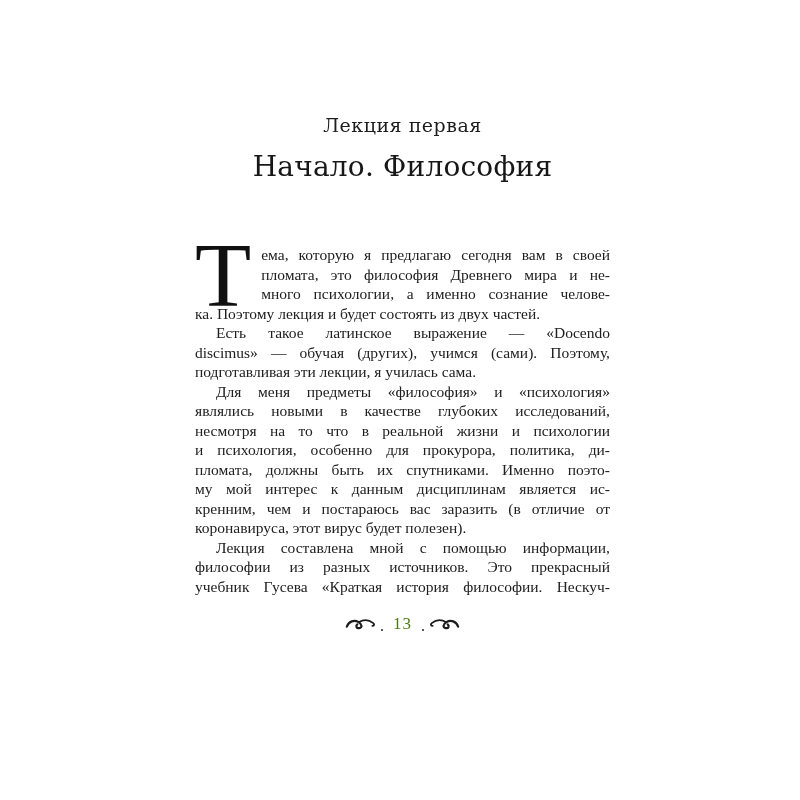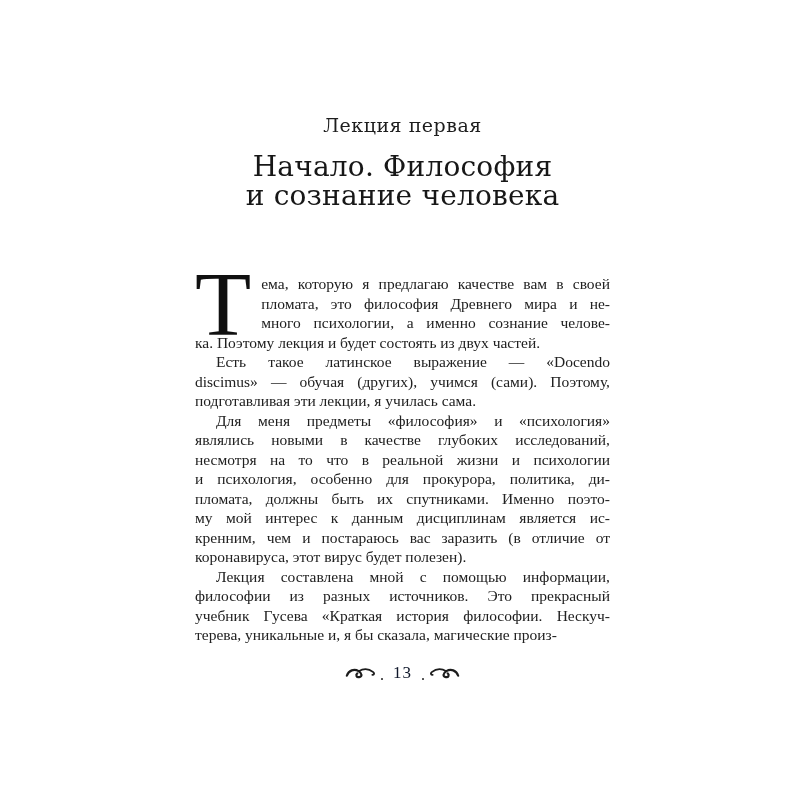--- a/index.html
+++ b/index.html
@@ -70,21 +70,21 @@
     display: flex;
     justify-content: center;
     align-items: center;
     gap: 4px;
     color: #1c1c1c;
   }
   .pagenum {
     margin: 0 5px;
     font-size: 17px;
     letter-spacing: 1px;
-    color: #0f172a;
+    color: #4d7c0f;
   }
   .dot {
     font-size: 16px;
     position: relative;
     top: 2px;
     color: #1c1c1c;
   }
   .orn { display: inline-flex; align-items: center; }
   .orn svg { display: block; }
   .orn.mirrored svg { transform: scaleX(-1); }
@@ -92,27 +92,26 @@
 </head>
 <body>
 
 <div class="page">
   <div class="column">
 
     <div class="kicker">Лекция первая</div>
 
     <h1 class="title">
       <span class="title-line">Начало. Философия</span>
-      <span class="title-line">и сознание человека</span>
     </h1>
 
     <div class="body">
       <div class="para">
         <span class="dropcap">Т</span>
-      <div class="line first">ема, которую я предлагаю качестве вам в своей</div>
+      <div class="line first">ема, которую я предлагаю сегодня вам в своей</div>
           <div class="line">пломата, это философия Древнего мира и не-</div>
           <div class="line">много психологии, а именно сознание челове-</div>
           <div class="line last">ка. Поэтому лекция и будет состоять из двух частей.</div>
         </div>
       <div class="para indented">
           <div class="line first">Есть такое латинское выражение — «Docendo</div>
           <div class="line">discimus» — обучая (других), учимся (сами). Поэтому,</div>
           <div class="line last">подготавливая эти лекции, я училась сама.</div>
         </div>
       <div class="para indented">
@@ -122,21 +121,20 @@
           <div class="line">и психология, особенно для прокурора, политика, ди-</div>
           <div class="line">пломата, должны быть их спутниками. Именно поэто-</div>
           <div class="line">му мой интерес к данным дисциплинам является ис-</div>
           <div class="line">кренним, чем и постараюсь вас заразить (в отличие от</div>
           <div class="line last">коронавируса, этот вирус будет полезен).</div>
         </div>
       <div class="para indented">
           <div class="line first">Лекция составлена мной с помощью информации,</div>
           <div class="line">философии из разных источников. Это прекрасный</div>
           <div class="line">учебник Гусева «Краткая история философии. Нескуч-</div>
-          <div class="line last">терева, уникальные и, я бы сказала, магические произ-</div>
         </div>
     </div>
 
     <div class="footer">
       <span class="orn">
         <svg width="31" height="14" viewBox="0 0 34 14" aria-hidden="true">
           <path d="M2 10 C4 4, 10 2, 15 5 C19 7.5, 19 11, 15.5 11.5 C12.5 12, 11.5 9, 13.5 7.5" fill="none" stroke="#1c1c1c" stroke-width="2.4" stroke-linecap="round"></path>
           <path d="M15 5 C20 2, 26 2, 31 6 C32.5 7.2, 32 9, 30 9" fill="none" stroke="#1c1c1c" stroke-width="2" stroke-linecap="round"></path>
         </svg>
       </span>

